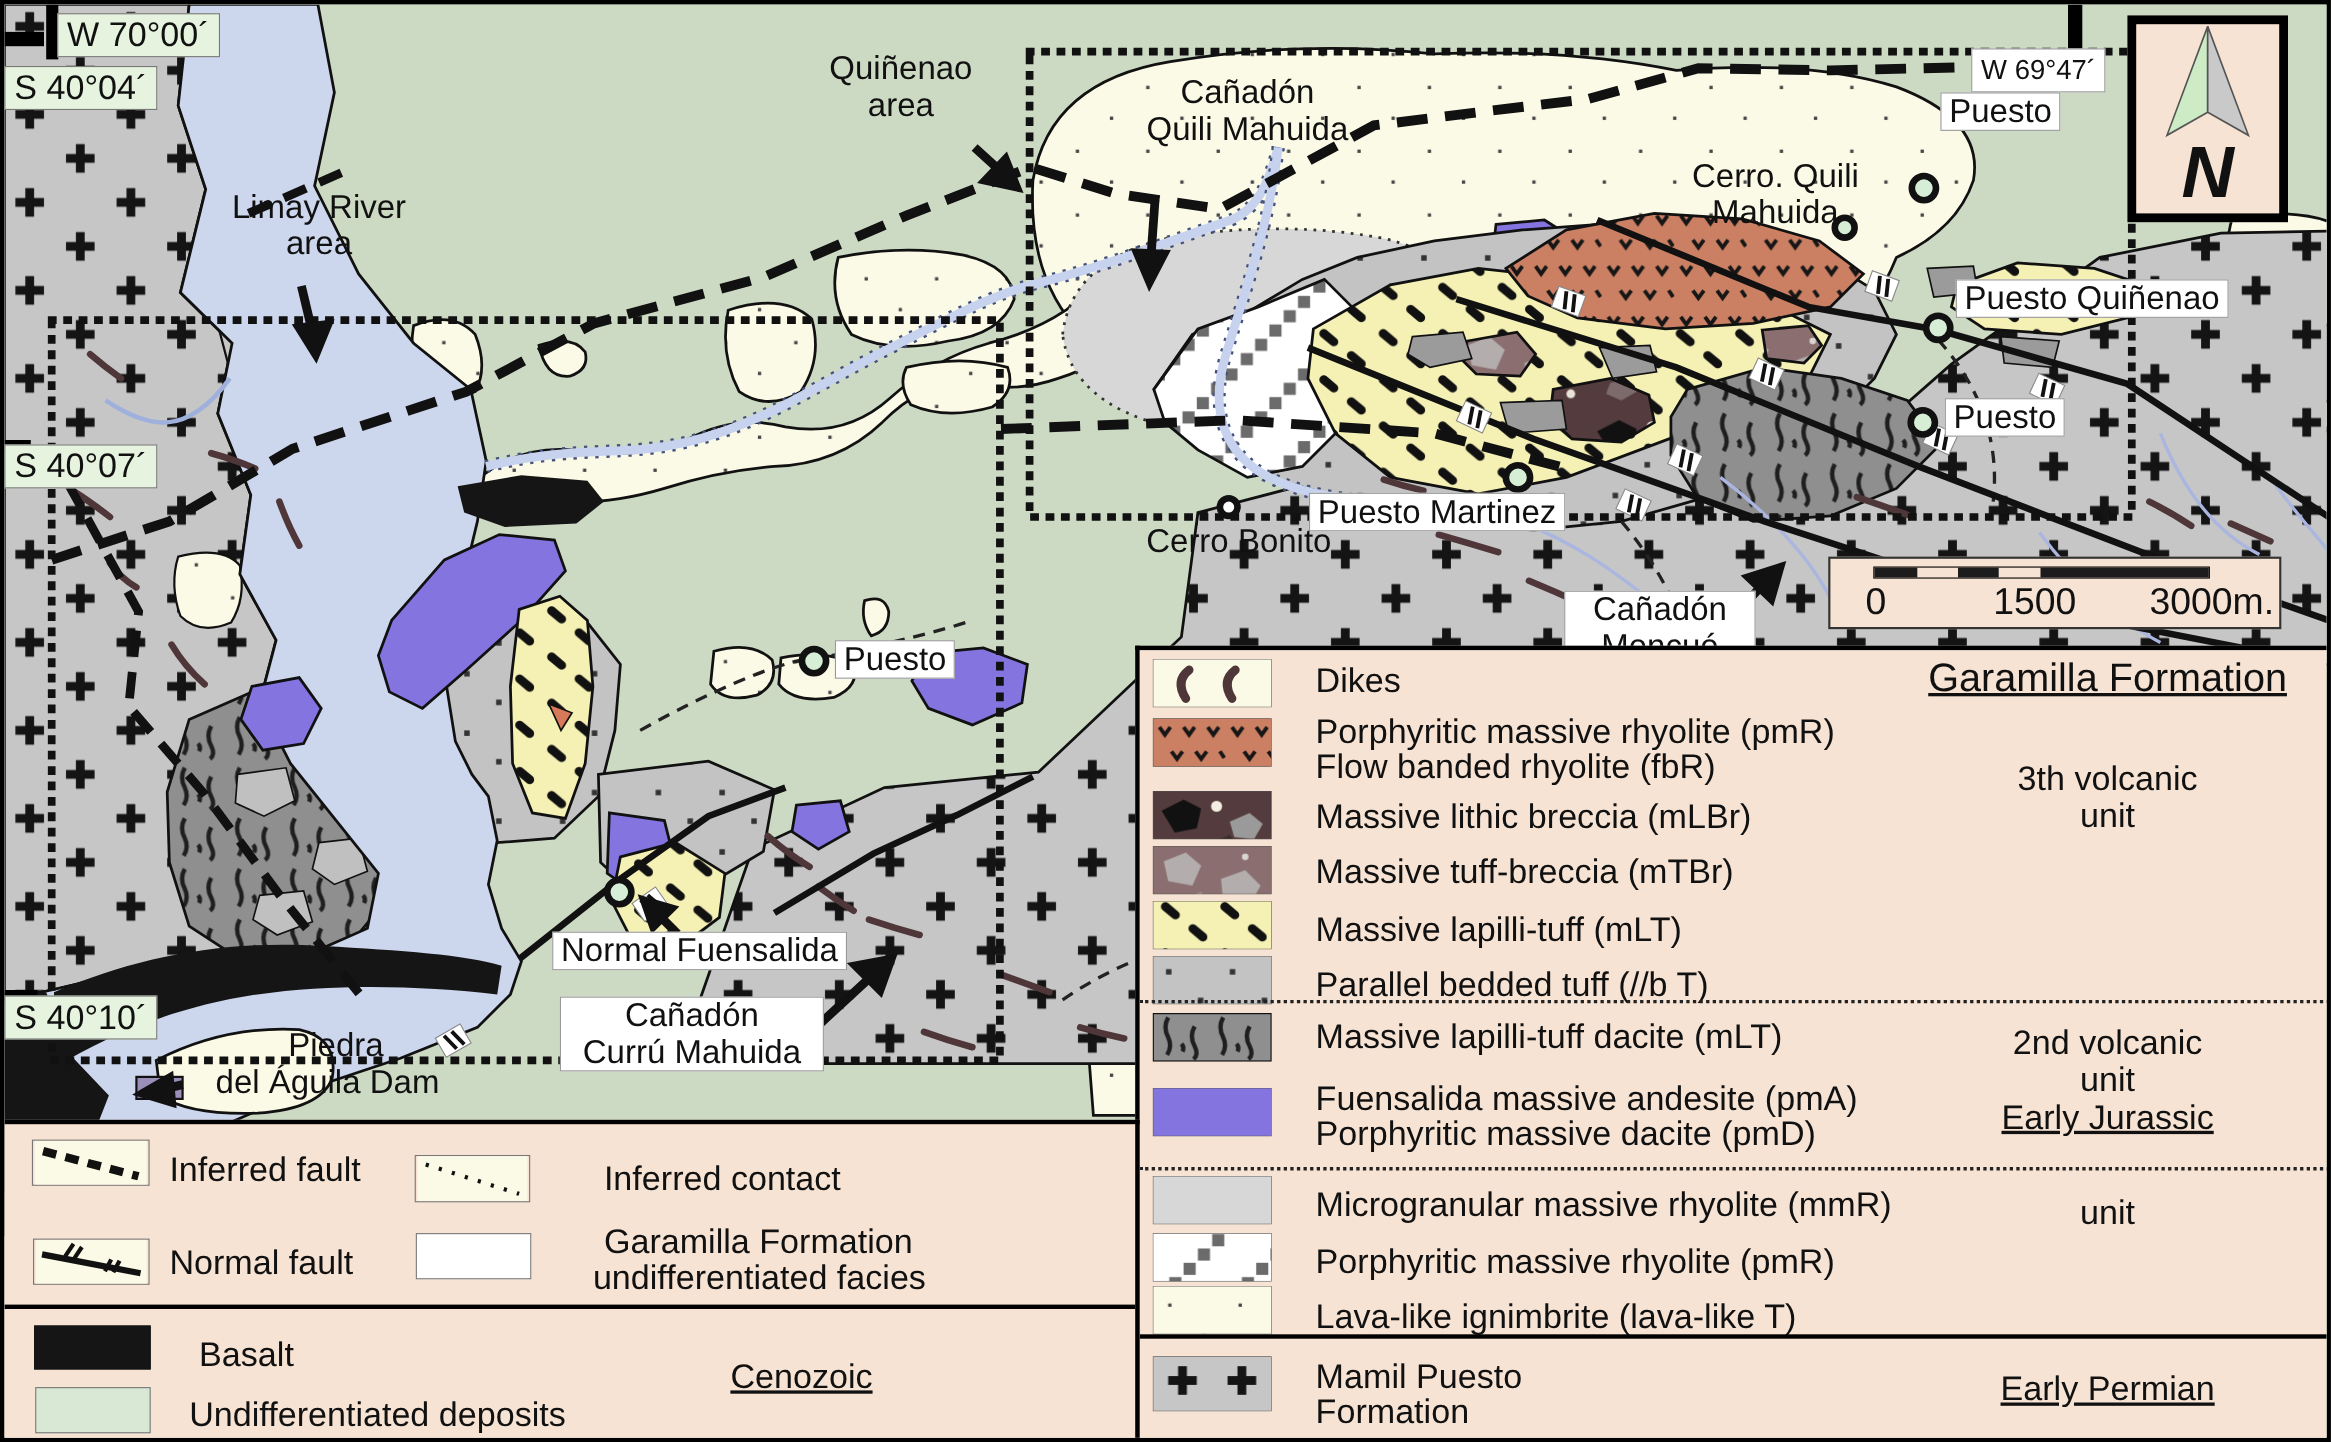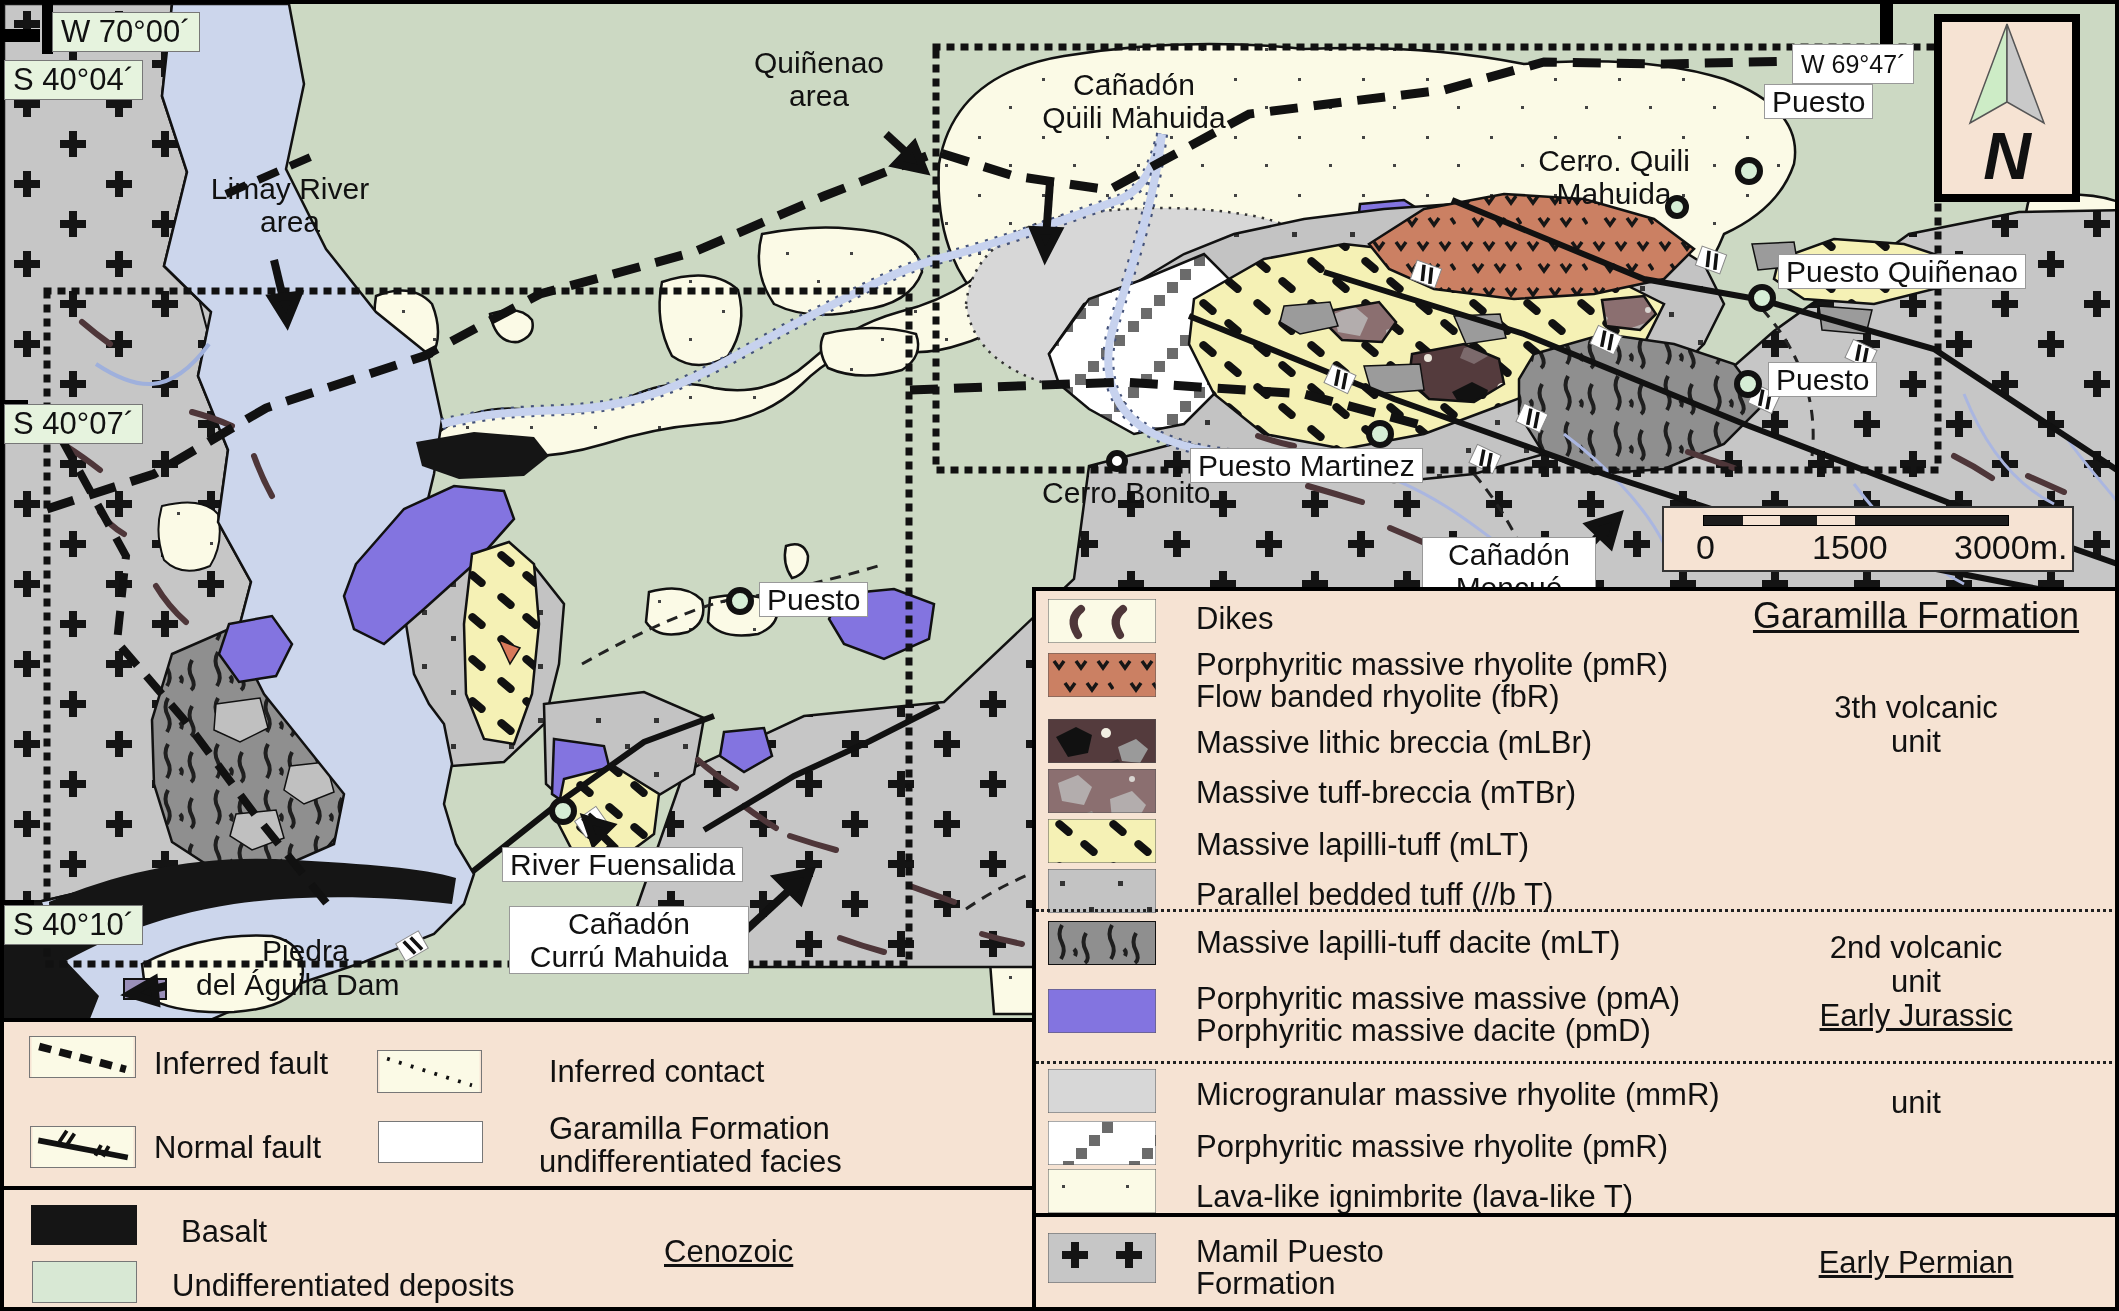--- a/index.html
+++ b/index.html
@@ -387,21 +387,21 @@
 <div class="lbl boxlbl" style="left:755px;top:578px;">Puesto</div>
 <div class="lbl boxlbl" style="left:1760px;top:80px;">Puesto</div>
 <div class="lbl boxlbl" style="left:1764px;top:358px;">Puesto</div>
 <div class="lbl boxlbl" style="left:1774px;top:250px;">Puesto Quiñenao</div>
 <div class="lbl boxlbl" style="left:1186px;top:444px;">Puesto Martinez</div>
 <div class="lbl" style="left:1038px;top:472px;">Cerro Bonito</div>
 <div class="lbl boxlbl ctr" style="left:1418px;top:533px;width:158px;">
   <div>Cañadón</div>
       <div>Mencué</div>
 </div>
-<div class="lbl boxlbl" style="left:498px;top:843px;">River Fuensalida</div>
+<div class="lbl boxlbl" style="left:498px;top:843px;">Normal Fuensalida</div>
 <div class="lbl boxlbl ctr" style="left:505px;top:902px;width:224px;">
   <div>Cañadón</div>
       <div>Currú Mahuida</div>
 </div>
 <div class="lbl" style="left:258px;top:930px;">Piedra</div>
 <div class="lbl" style="left:192px;top:964px;">del Águila Dam</div>
 
 <div id="north">
   <svg width="130" height="110" style="position:absolute;left:0;top:-4px;" viewBox="0 0 130 110">
     <polygon points="65,6 28,105 65,84" fill="#cdecc6" stroke="#555" stroke-width="1.5"></polygon>
@@ -463,21 +463,21 @@
       </svg>
 
   <div class="litem" style="left:160px;top:12px;">Dikes</div>
   <div class="litem" style="left:160px;top:58px;">Porphyritic massive rhyolite (pmR)</div>
   <div class="litem" style="left:160px;top:90px;">Flow banded rhyolite (fbR)</div>
   <div class="litem" style="left:160px;top:136px;">Massive lithic breccia (mLBr)</div>
   <div class="litem" style="left:160px;top:186px;">Massive tuff-breccia (mTBr)</div>
   <div class="litem" style="left:160px;top:238px;">Massive lapilli-tuff (mLT)</div>
   <div class="litem" style="left:160px;top:288px;">Parallel bedded tuff (//b T)</div>
   <div class="litem" style="left:160px;top:336px;">Massive lapilli-tuff dacite (mLT)</div>
-  <div class="litem" style="left:160px;top:392px;">Porphyritic massive massive (pmA)</div>
+  <div class="litem" style="left:160px;top:392px;">Fuensalida massive andesite (pmA)</div>
   <div class="litem" style="left:160px;top:424px;">Porphyritic massive dacite (pmD)</div>
   <div class="litem" style="left:160px;top:488px;">Microgranular massive rhyolite (mmR)</div>
   <div class="litem" style="left:160px;top:540px;">Porphyritic massive rhyolite (pmR)</div>
   <div class="litem" style="left:160px;top:590px;">Lava-like ignimbrite (lava-like T)</div>
   <div class="litem" style="left:160px;top:645px;">Mamil Puesto</div>
   <div class="litem" style="left:160px;top:677px;">Formation</div>
 
   <div class="divdot" style="top:318px;"></div>
   <div class="divdot" style="top:470px;"></div>
   <div class="divsol" style="top:622px;"></div>

